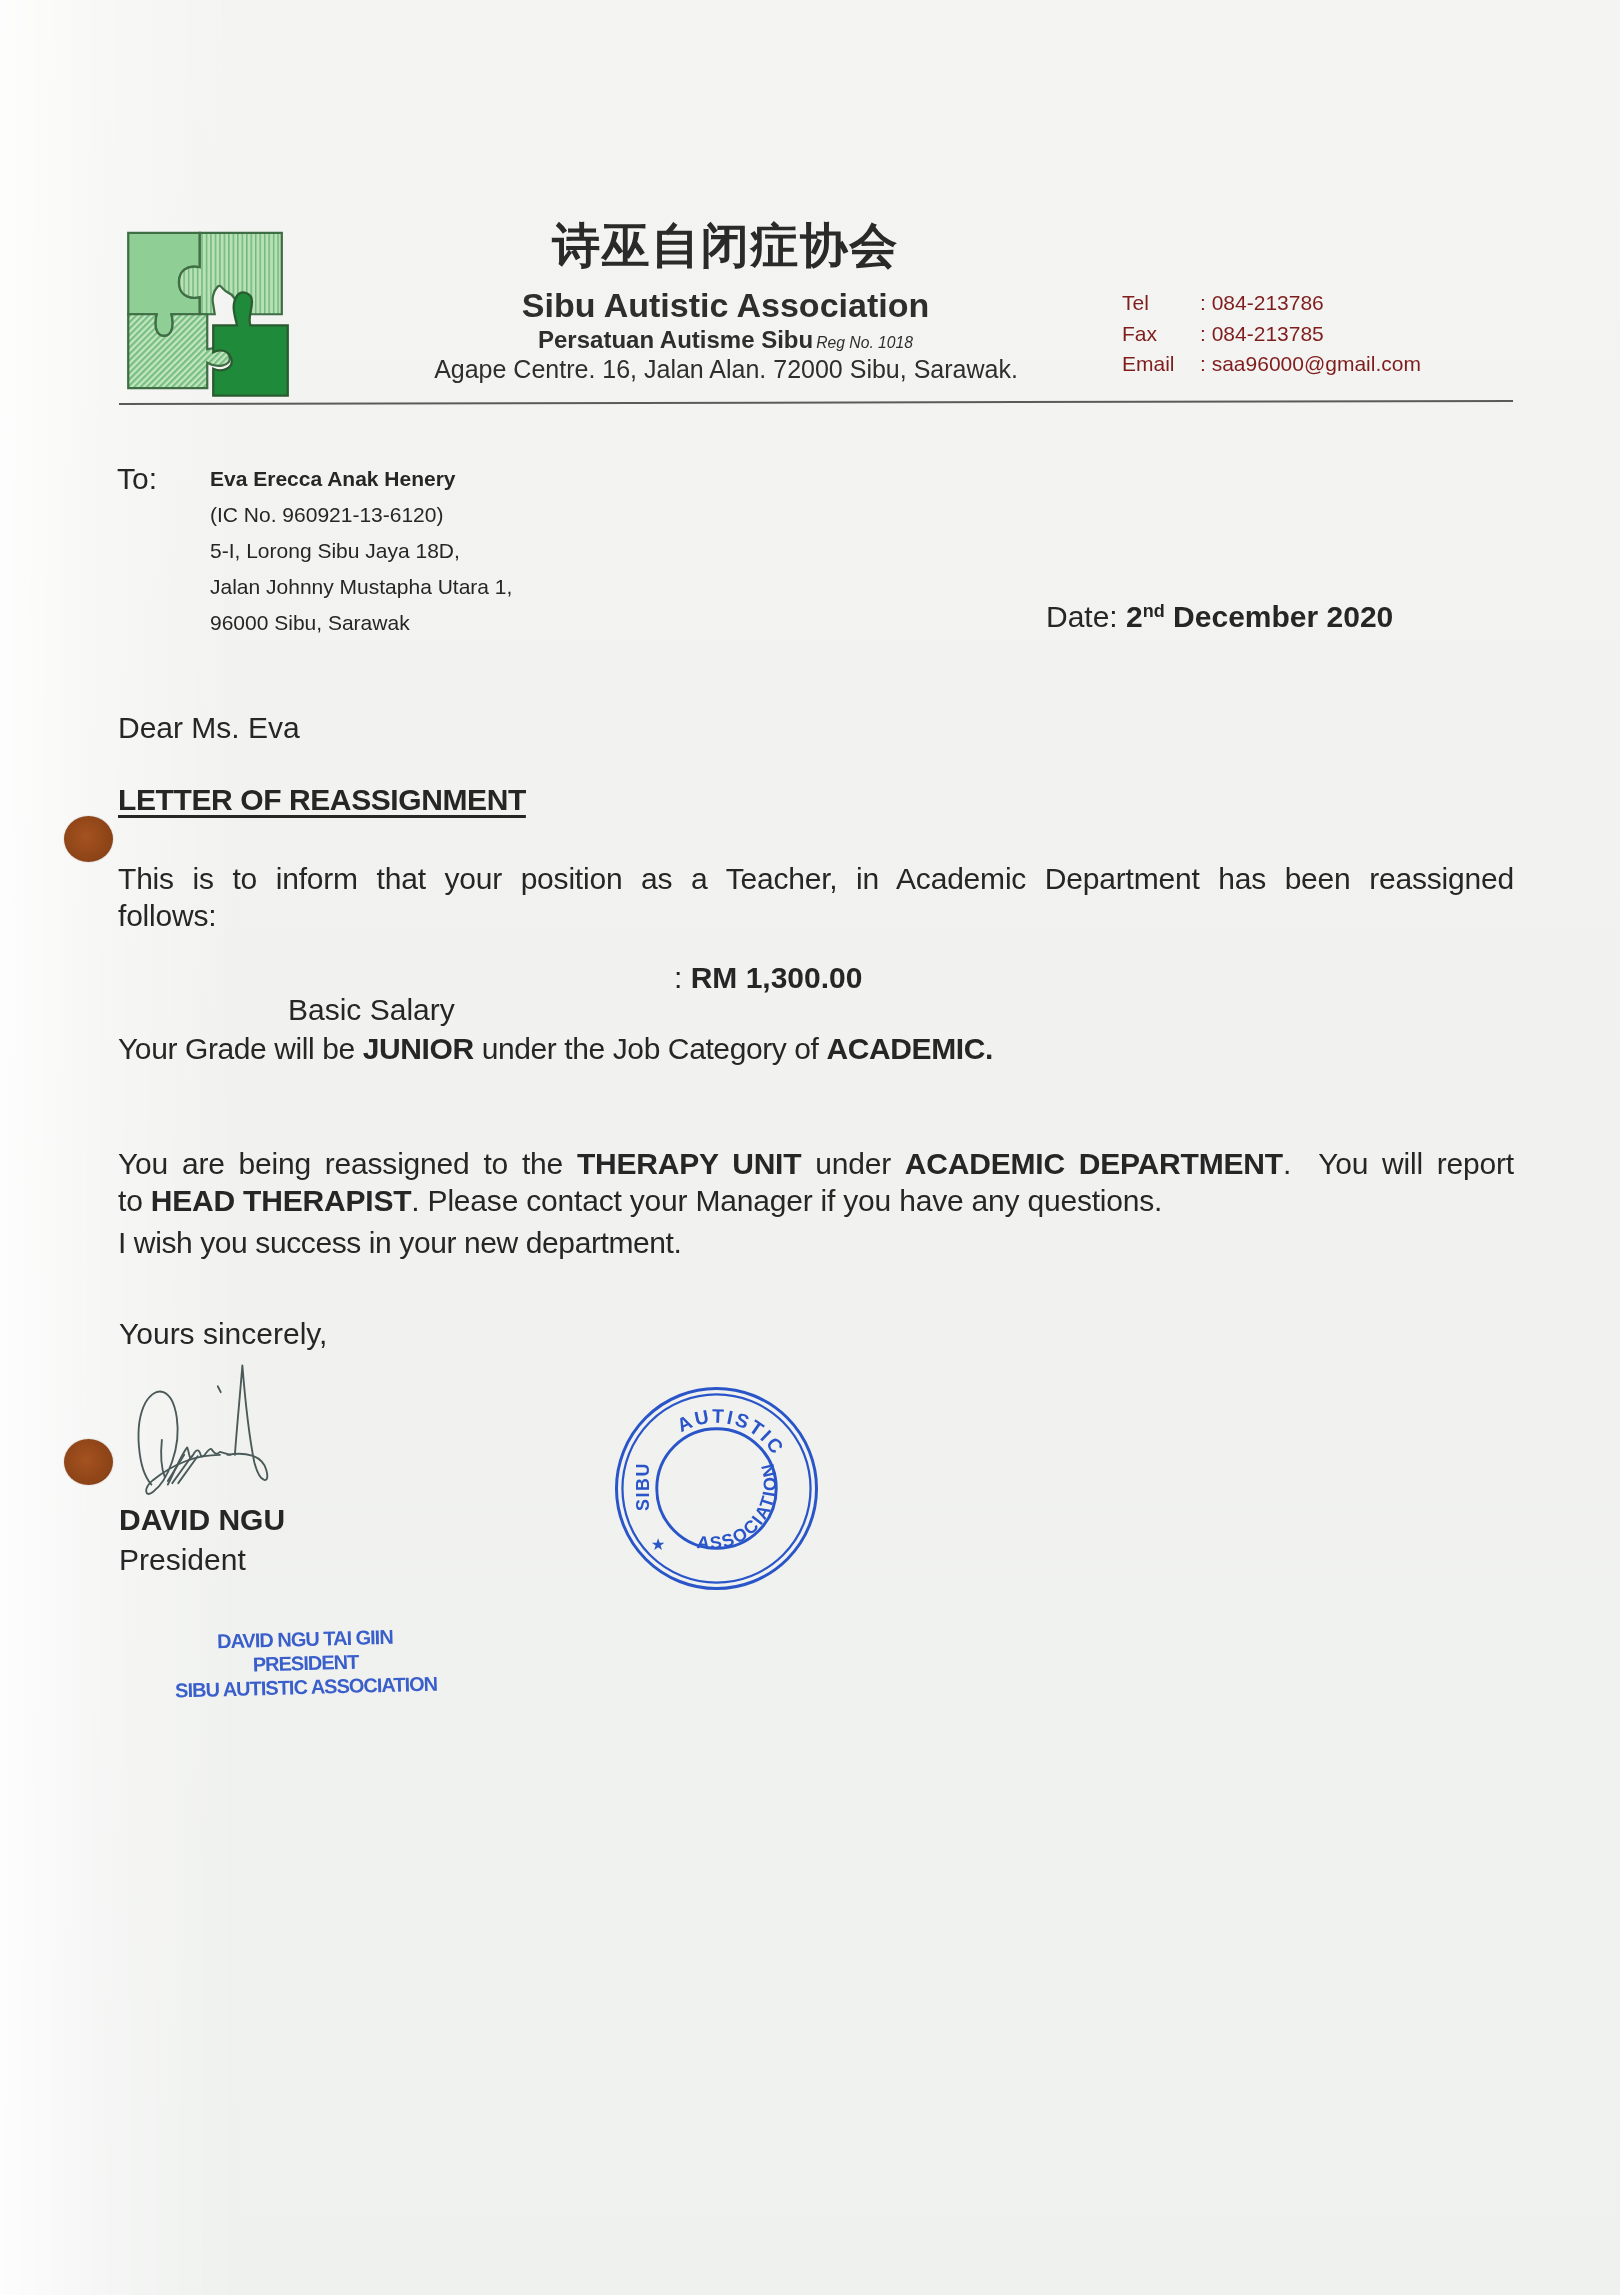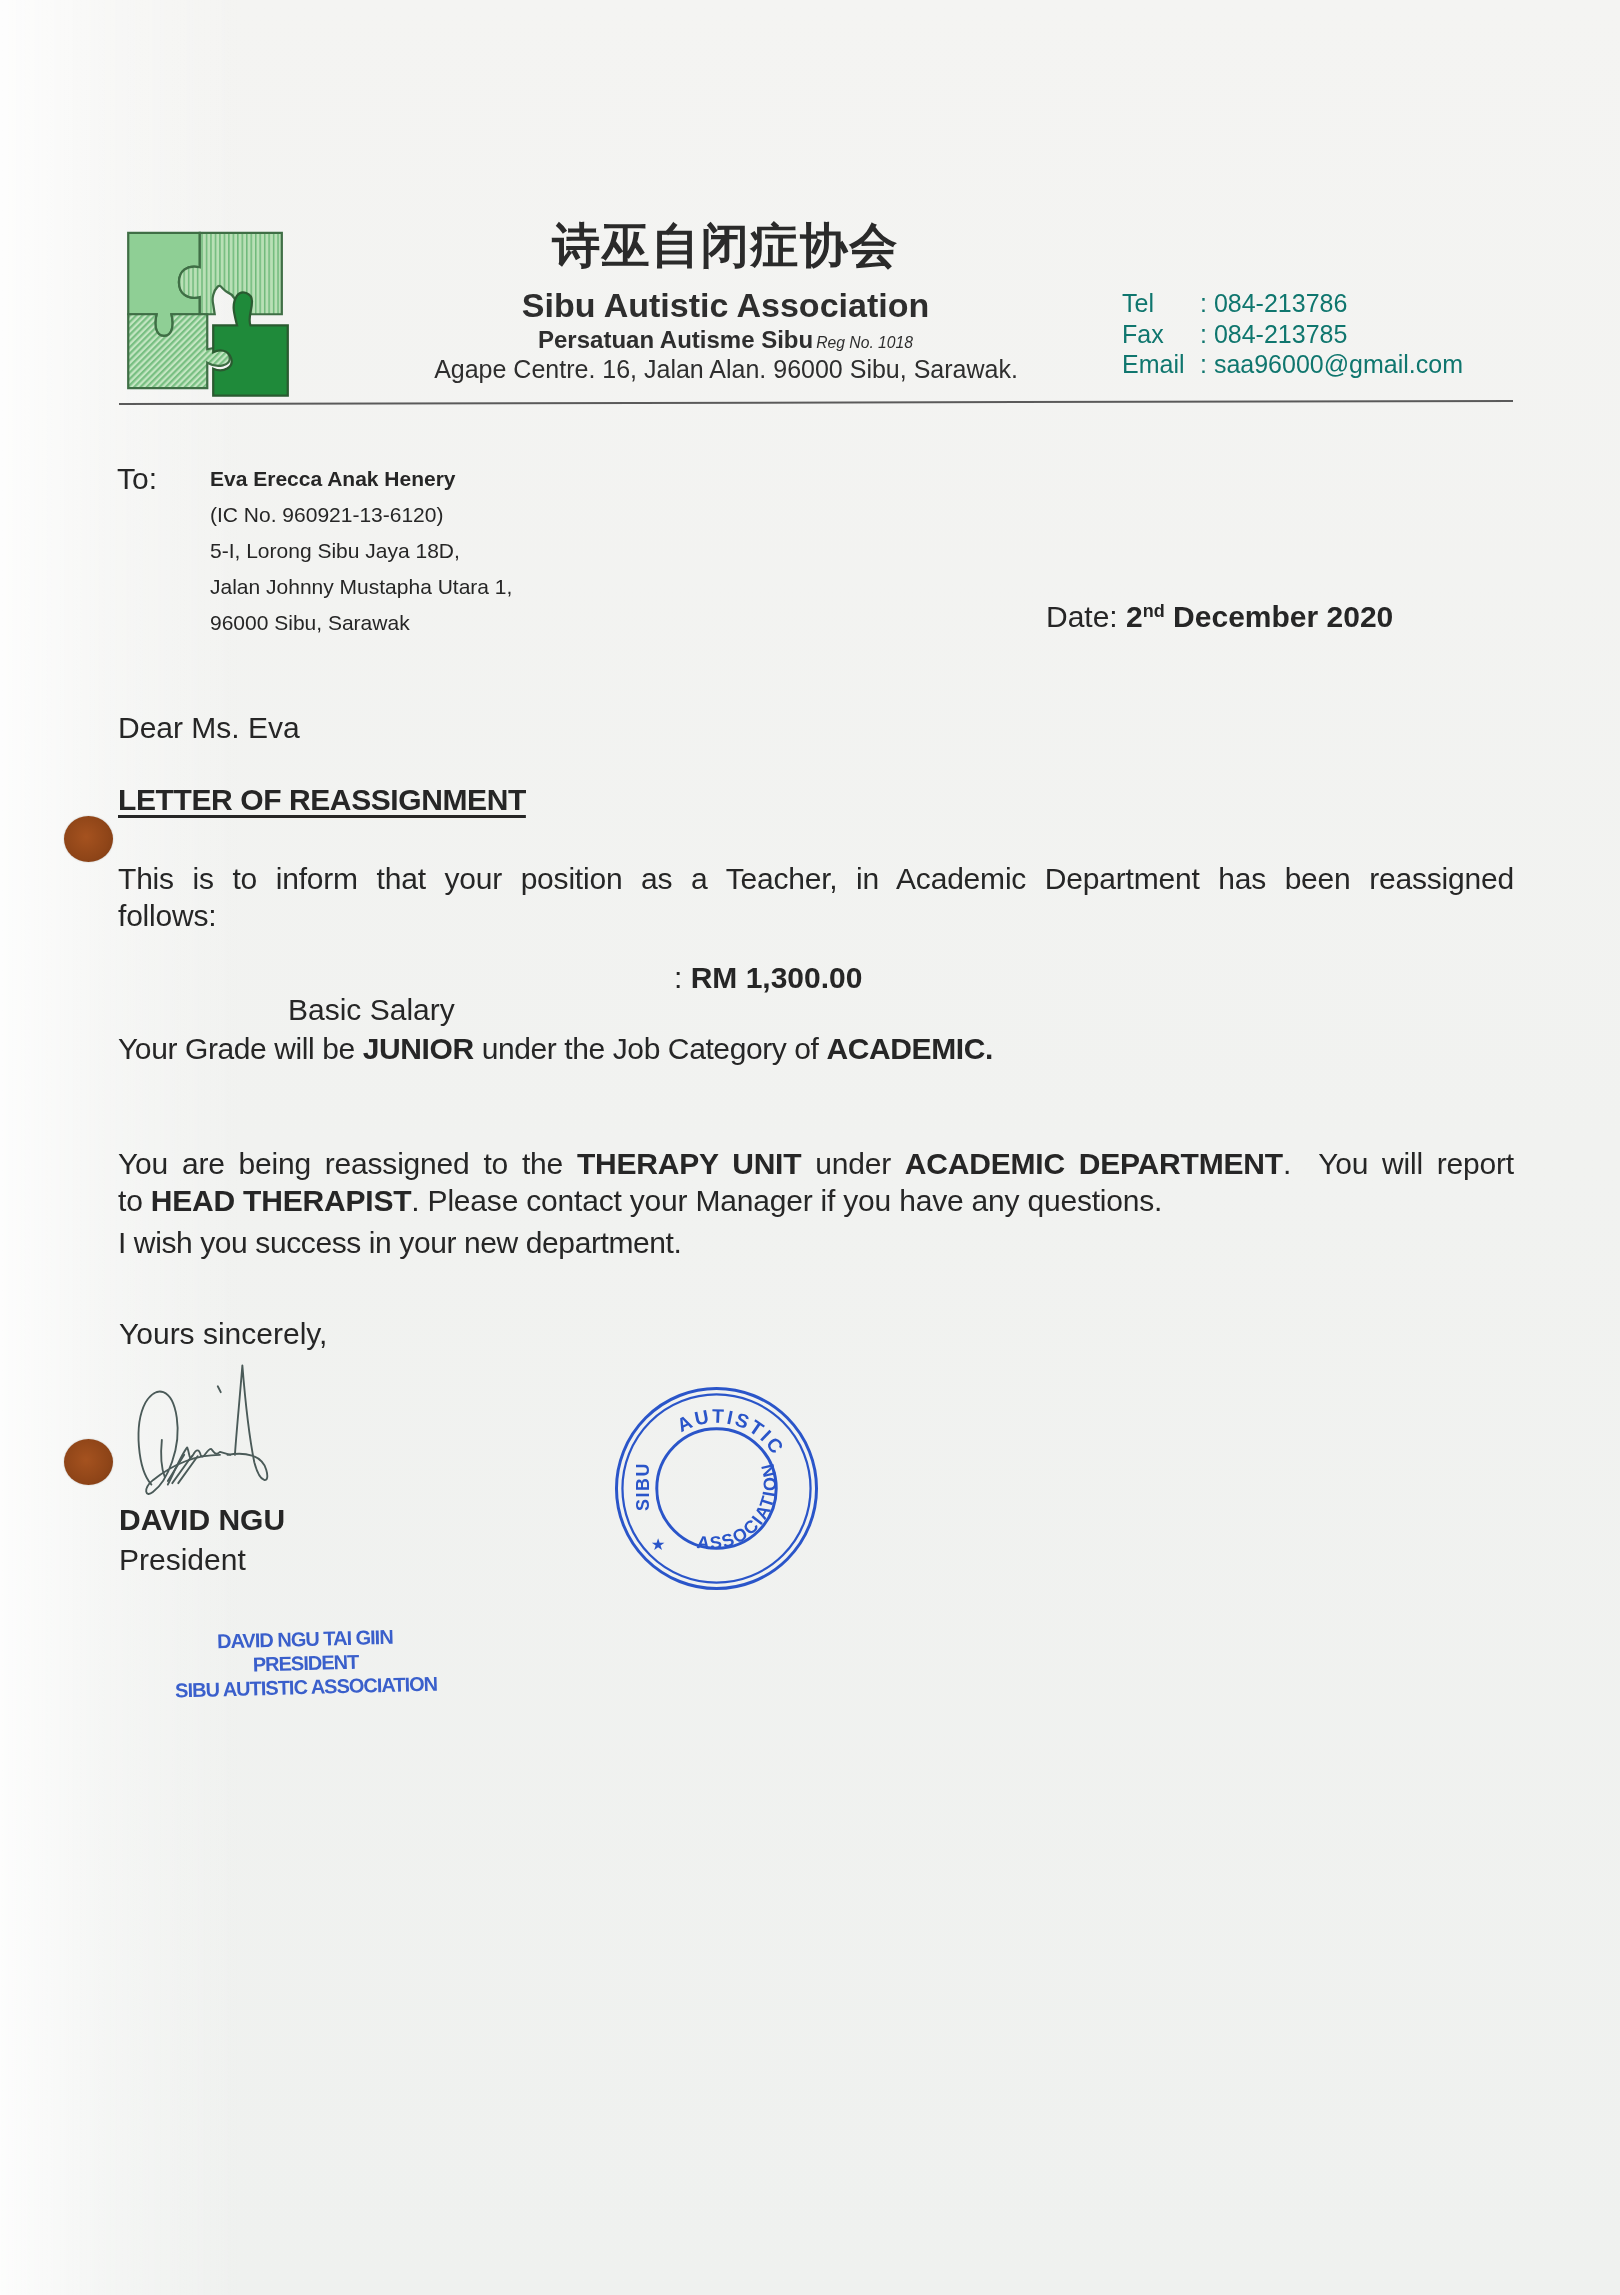--- a/index.html
+++ b/index.html
@@ -16,21 +16,21 @@
   .txt { font-size:30px; line-height:36px; white-space:nowrap; }
   b, .bold { font-weight:bold; }
 
   
   #logo { left:125px; top:230px; width:166px; height:167px; }
   #zh-title { left:522px; top:215px; width:407px; text-align:center; font-family:"DejaVu Sans", sans-serif; font-weight:bold; font-size:48px; line-height:60px; color:#2a2a2a; letter-spacing:1.5px; }
   #en-title { left:507px; top:286px; width:437px; text-align:center; font-size:34px; line-height:39px; font-weight:bold; color:#2e2e2e; }
   #ms-title { left:507px; top:325px; width:437px; text-align:center; font-size:24px; line-height:30px; font-weight:bold; color:#2e2e2e; }
   #ms-title .reg { font-weight:normal; font-style:italic; font-size:15.7px; margin-left:3px; }
   #address { left:418px; top:354px; width:616px; text-align:center; font-size:25px; line-height:31px; color:#2e2e2e; }
-  .contact-row { left:1122px; font-size:25px; line-height:30px; color:#0f766e; white-space:nowrap; }
+  .contact-row { left:1122px; font-size:21px; line-height:30px; color:#7f1d1d; white-space:nowrap; }
   .contact-row .lbl { display:inline-block; width:78px; }
   #rule { left:119px; top:403px; width:1394px; height:2.2px; background:#5a5a5a; transform:rotate(-0.12deg); transform-origin:left; }
 
   
   #to-label { left:117px; top:461px; }
   #recipient { left:210px; top:461px; }
   #recipient div { font-size:21px; line-height:36px; white-space:nowrap; }
   #date { left:1046px; top:599px; }
   sup { font-size:18px; line-height:0; vertical-align:10.4px; }
 
@@ -81,21 +81,21 @@
   <path d="M100 4 H210 V113 H148 C150 100 148 88 138 84 C130 80 128 72 124 76 C118 82 116 92 118 100 L120 113 H100 V90 C82 94 72 84 72 70 C72 56 82 46 100 50 Z" fill="url(#vstripes)" stroke="#3f6e45" stroke-width="3"></path>
 
   <path d="M4 113 H42 C38 130 42 142 52 142 C62 142 66 130 62 113 H110 V160 C124 156 136 158 140 170 C142 182 124 186 110 178 V212 H4 Z" fill="url(#diag)" stroke="#3f6e45" stroke-width="3"></path>
 
   <path d="M118 128 H150 C146 112 142 100 150 88 C156 80 170 84 170 96 C170 108 164 118 168 128 H218 V222 H118 V186 C132 192 146 184 142 172 C138 160 126 160 118 164 Z" fill="#1f8a3a" stroke="#2a5a30" stroke-width="3"></path>
 </svg>
 
 <div class="abs" id="zh-title">诗巫自闭症协会</div>
 <div class="abs" id="en-title">Sibu Autistic Association</div>
 <div class="abs" id="ms-title"><span>Persatuan Autisme Sibu</span><span class="reg">Reg No. 1018</span></div>
-<div class="abs" id="address">Agape Centre. 16, Jalan Alan. 96000 Sibu, Sarawak.</div>
+<div class="abs" id="address">Agape Centre. 16, Jalan Alan. 72000 Sibu, Sarawak.</div>
 
 <div class="abs contact-row" style="top:288px;"><span class="lbl">Tel</span><span>: 084-213786</span></div>
 <div class="abs contact-row" style="top:319px;"><span class="lbl">Fax</span><span>: 084-213785</span></div>
 <div class="abs contact-row" style="top:349px;"><span class="lbl">Email</span><span>: saa96000@gmail.com</span></div>
 
 <div class="abs" id="rule"></div>
 
 <div class="abs txt" id="to-label">To:</div>
 <div class="abs" id="recipient">
   <div class="bold">Eva Erecca Anak Henery</div>

